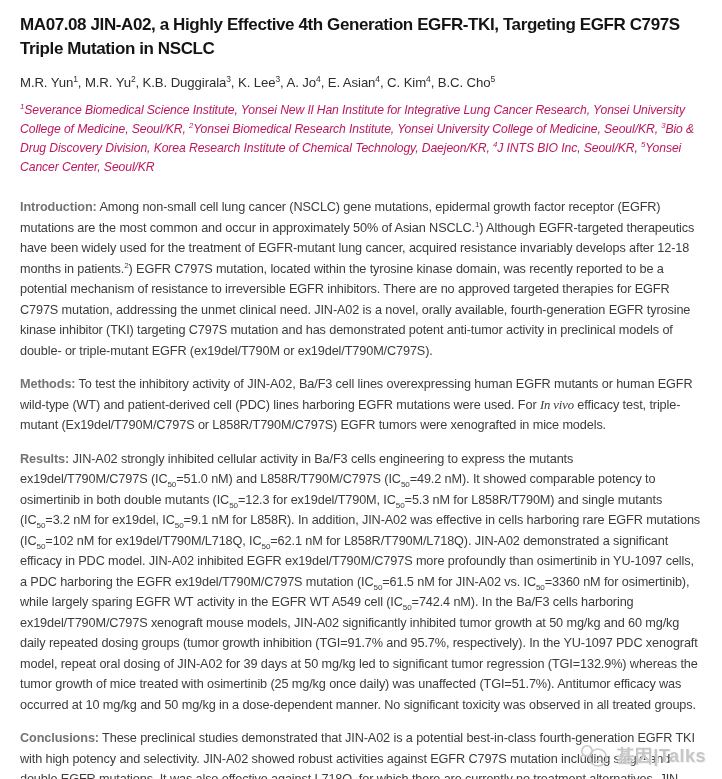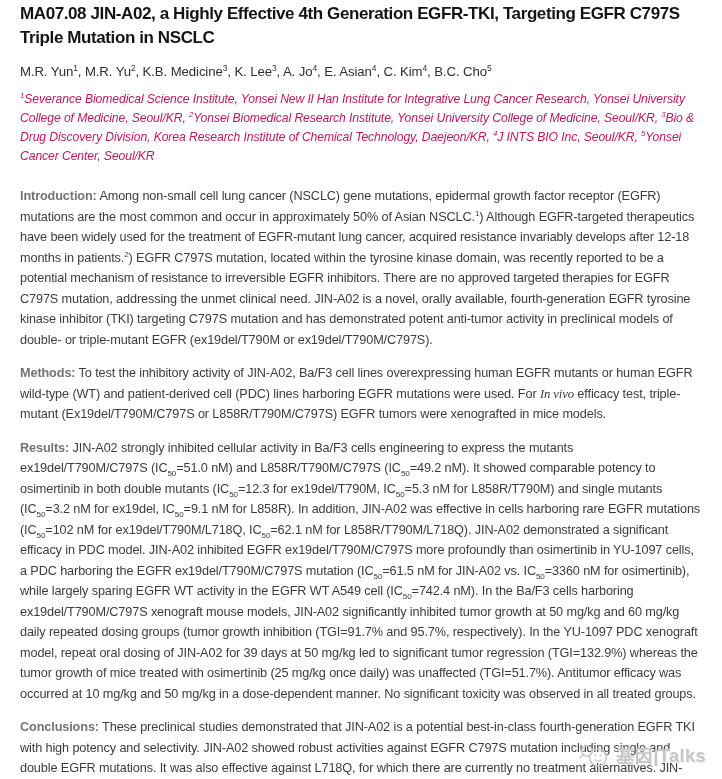--- a/index.html
+++ b/index.html
@@ -2,21 +2,21 @@
 <html><head>
 <meta charset="utf-8">
 <style>
   * { margin: 0; padding: 0; box-sizing: border-box; }
   html, body { background: #ffffff; }
   .page {
     position: relative;
     width: 722px;
     height: 779px;
     background: #ffffff;
-    padding: 2px 20px 0 20px;
+    padding: 13px 20px 0 20px;
     overflow: hidden;
     font-family: "Liberation Sans", sans-serif;
     color: #3c3c3c;
     border-radius: 27px;
   }
   .title {
     font-size: 17px;
     font-weight: 700;
     line-height: 24px;
     letter-spacing: -0.4px;
@@ -67,21 +67,21 @@
   }
   .watermark svg { display: block; }
 </style>
 </head>
 <body>
 
 <div class="page">
 
   <h1 class="title">MA07.08 JIN-A02, a Highly Effective 4th Generation EGFR-TKI, Targeting EGFR C797S Triple Mutation in NSCLC</h1>
 
-  <p class="authors"><span>M.R. Yun</span><sup>1</sup><span>, M.R. Yu</span><sup>2</sup><span>, K.B. Medicine</span><sup>3</sup><span>, K. Lee</span><sup>3</sup><span>, A. Jo</span><sup>4</sup><span>, E. Asian</span><sup>4</sup><span>, C. Kim</span><sup>4</sup><span>, </span><span class="rt-u">B.C. Cho</span><sup>5</sup></p>
+  <p class="authors"><span>M.R. Yun</span><sup>1</sup><span>, M.R. Yu</span><sup>2</sup><span>, K.B. Duggirala</span><sup>3</sup><span>, K. Lee</span><sup>3</sup><span>, A. Jo</span><sup>4</sup><span>, E. Asian</span><sup>4</sup><span>, C. Kim</span><sup>4</sup><span>, </span><span class="rt-u">B.C. Cho</span><sup>5</sup></p>
 
   <p class="affiliations"><sup>1</sup><span>Severance Biomedical Science Institute, Yonsei New Il Han Institute for Integrative Lung Cancer Research, Yonsei University College of Medicine, Seoul/KR, </span><sup>2</sup><span>Yonsei Biomedical Research Institute, Yonsei University College of Medicine, Seoul/KR, </span><sup>3</sup><span>Bio &amp; Drug Discovery Division, Korea Research Institute of Chemical Technology, Daejeon/KR, </span><sup>4</sup><span>J INTS BIO Inc, Seoul/KR, </span><sup>5</sup><span>Yonsei Cancer Center, Seoul/KR</span></p>
 
   <p class="para"><span class="rt-b">Introduction:</span><span> Among non-small cell lung cancer (NSCLC) gene mutations, epidermal growth factor receptor (EGFR) mutations are the most common and occur in approximately 50% of Asian NSCLC.</span><sup>1</sup><span>) Although EGFR-targeted therapeutics have been widely used for the treatment of EGFR-mutant lung cancer, acquired resistance invariably develops after 12-18 months in patients.</span><sup>2</sup><span>) EGFR C797S mutation, located within the tyrosine kinase domain, was recently reported to be a potential mechanism of resistance to irreversible EGFR inhibitors. There are no approved targeted therapies for EGFR C797S mutation, addressing the unmet clinical need. JIN-A02 is a novel, orally available, fourth-generation EGFR tyrosine kinase inhibitor (TKI) targeting C797S mutation and has demonstrated potent anti-tumor activity in preclinical models of double- or triple-mutant EGFR (ex19del/T790M or ex19del/T790M/C797S).</span></p>
 
   <p class="para"><span class="rt-b">Methods:</span><span> To test the inhibitory activity of JIN-A02, Ba/F3 cell lines overexpressing human EGFR mutants or human EGFR wild-type (WT) and patient-derived cell (PDC) lines harboring EGFR mutations were used. For </span><span class="rt-i">In vivo</span><span> efficacy test, triple-mutant (Ex19del/T790M/C797S or L858R/T790M/C797S) EGFR tumors were xenografted in mice models.</span></p>
 
   <p class="para"><span class="rt-b">Results:</span><span> JIN-A02 strongly inhibited cellular activity in Ba/F3 cells engineering to express the mutants ex19del/T790M/C797S (IC</span><sub>50</sub><span>=51.0 nM) and L858R/T790M/C797S (IC</span><sub>50</sub><span>=49.2 nM). It showed comparable potency to osimertinib in both double mutants (IC</span><sub>50</sub><span>=12.3 for ex19del/T790M, IC</span><sub>50</sub><span>=5.3 nM for L858R/T790M) and single mutants (IC</span><sub>50</sub><span>=3.2 nM for ex19del, IC</span><sub>50</sub><span>=9.1 nM for L858R). In addition, JIN-A02 was effective in cells harboring rare EGFR mutations (IC</span><sub>50</sub><span>=102 nM for ex19del/T790M/L718Q, IC</span><sub>50</sub><span>=62.1 nM for L858R/T790M/L718Q). JIN-A02 demonstrated a significant efficacy in PDC model. JIN-A02 inhibited EGFR ex19del/T790M/C797S more profoundly than osimertinib in YU-1097 cells, a PDC harboring the EGFR ex19del/T790M/C797S mutation (IC</span><sub>50</sub><span>=61.5 nM for JIN-A02 vs. IC</span><sub>50</sub><span>=3360 nM for osimertinib), while largely sparing EGFR WT activity in the EGFR WT A549 cell (IC</span><sub>50</sub><span>=742.4 nM). In the Ba/F3 cells harboring ex19del/T790M/C797S xenograft mouse models, JIN-A02 significantly inhibited tumor growth at 50 mg/kg and 60 mg/kg daily repeated dosing groups (tumor growth inhibition (TGI=91.7% and 95.7%, respectively). In the YU-1097 PDC xenograft model, repeat oral dosing of JIN-A02 for 39 days at 50 mg/kg led to significant tumor regression (TGI=132.9%) whereas the tumor growth of mice treated with osimertinib (25 mg/kg once daily) was unaffected (TGI=51.7%). Antitumor efficacy was occurred at 10 mg/kg and 50 mg/kg in a dose-dependent manner. No significant toxicity was observed in all treated groups.</span></p>
 
   <p class="para"><span class="rt-b">Conclusions:</span><span> These preclinical studies demonstrated that JIN-A02 is a potential best-in-class fourth-generation EGFR TKI with high potency and selectivity. JIN-A02 showed robust activities against EGFR C797S mutation including single and double EGFR mutations. It was also effective against L718Q, for which there are currently no treatment alternatives. JIN-A02 is expected to provide a therapeutic opportunity for patients who progressed upon previous EGFR TKI, and a future first-in-human trial is planned for testing clinical efficacy and safety.</span></p>

